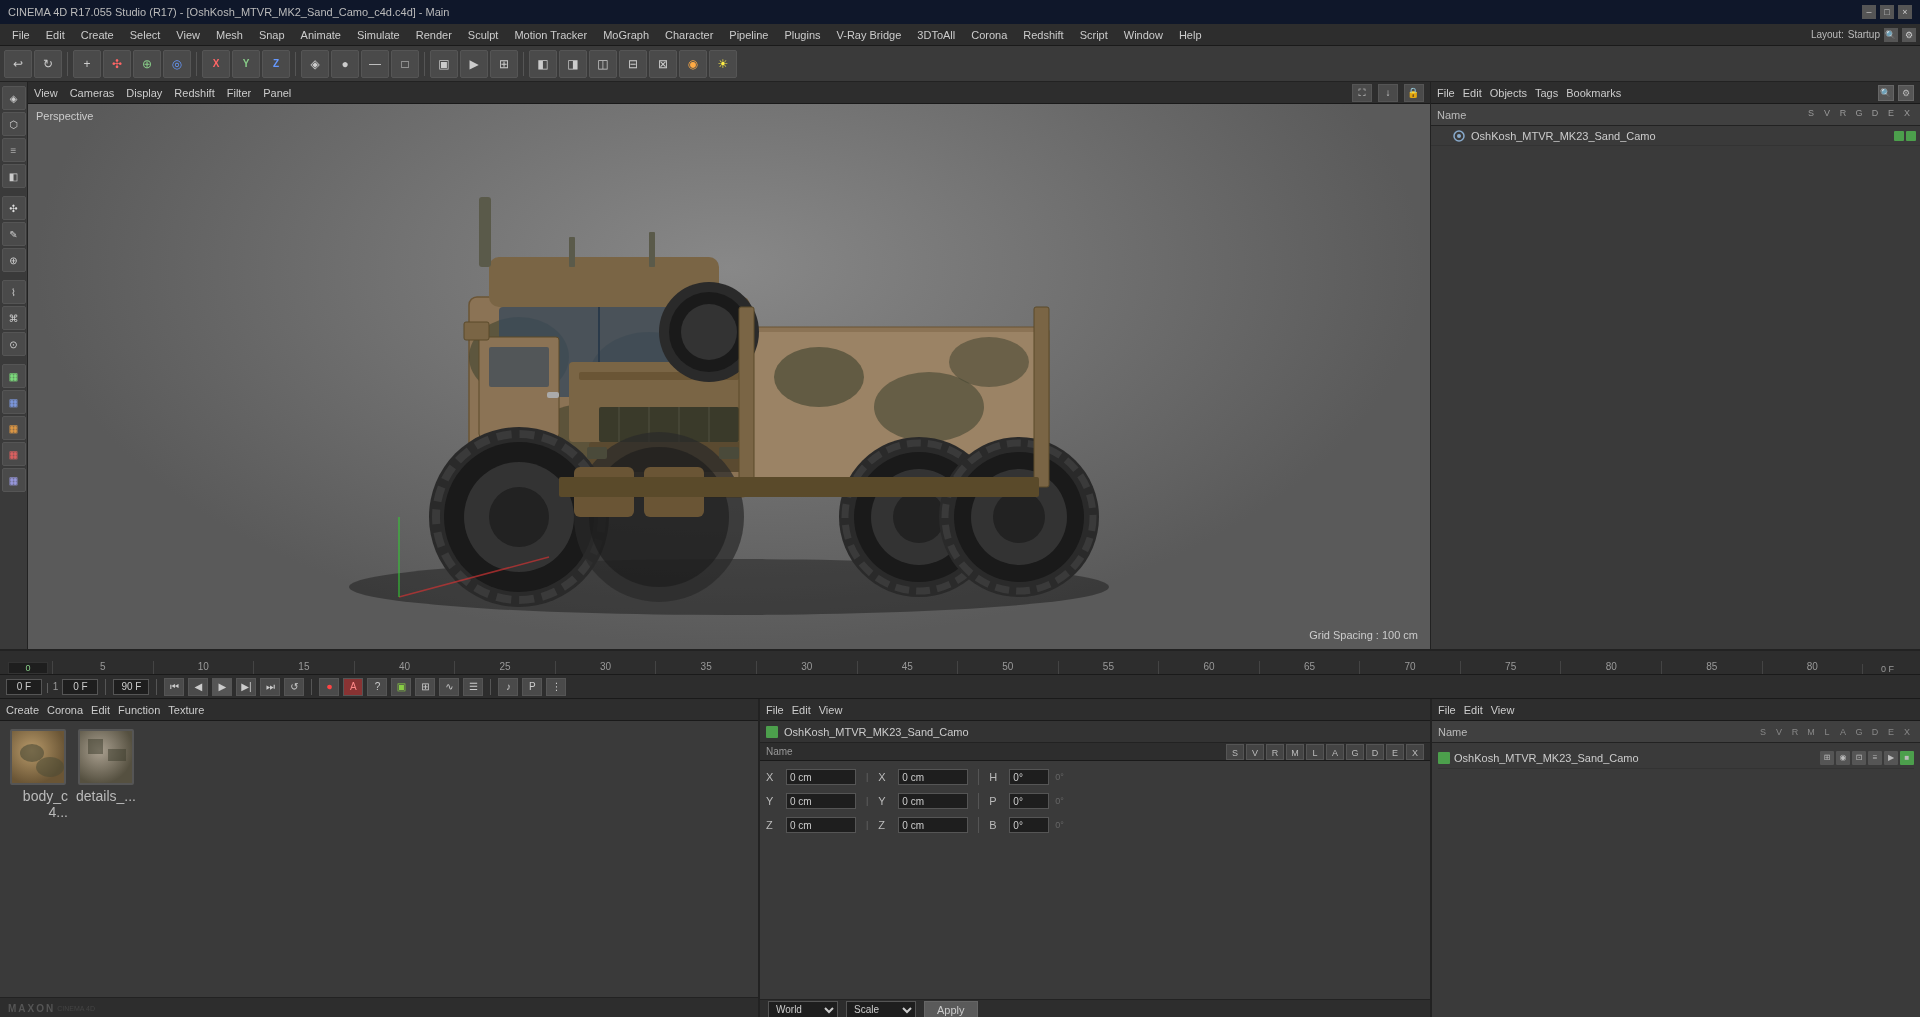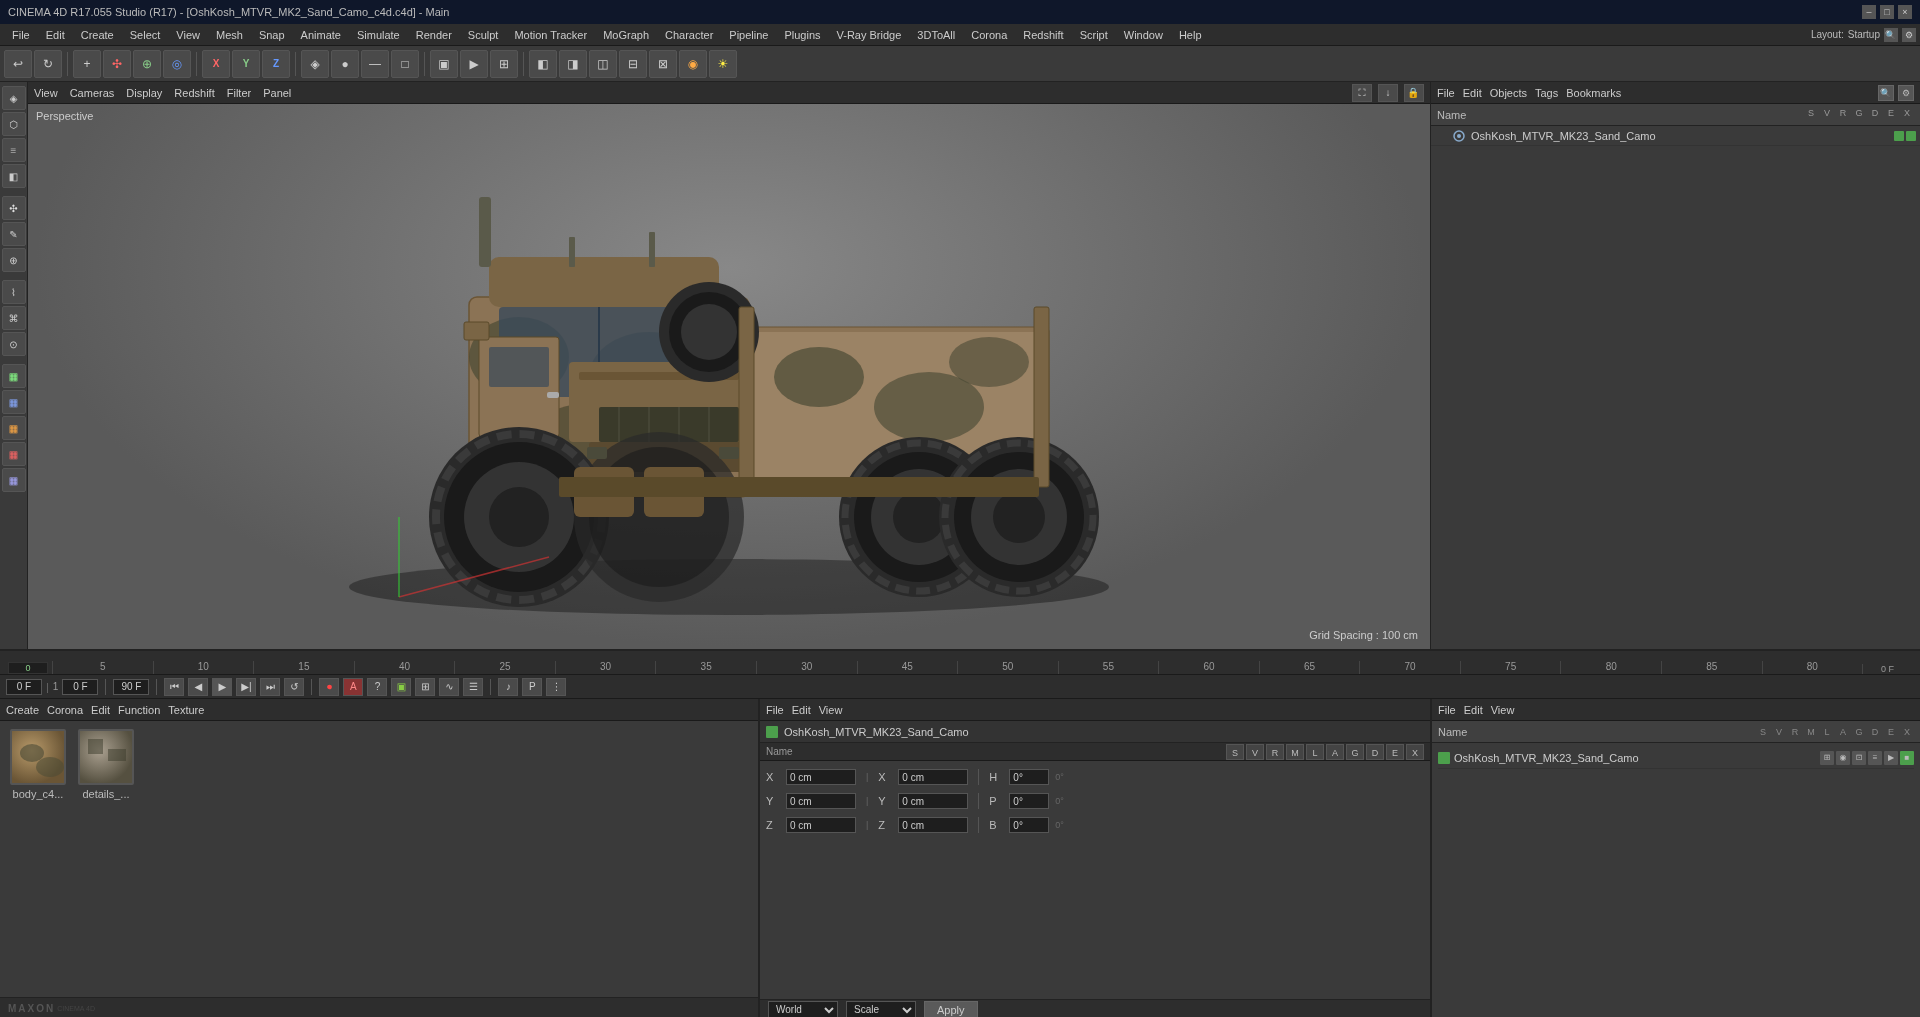--- a/index.html
+++ b/index.html
@@ -312,21 +312,21 @@
       gap: 3px;
       cursor: pointer;
     }
     .material-thumb {
       width: 56px; height: 56px;
       border: 2px solid #555;
       border-radius: 2px;
       position: relative;
       overflow: hidden;
     }
-    .material-name { font-size: 11px; color: #bbb; text-align: right; word-break: break-all; }
+    .material-name { font-size: 14px; color: #bbb; text-align: right; word-break: break-all; }
 
     
     #attr-editor {
       flex: 1;
       background: #3a3a3a;
       display: flex;
       flex-direction: column;
     }
     #attr-topbar {
       height: 22px;

